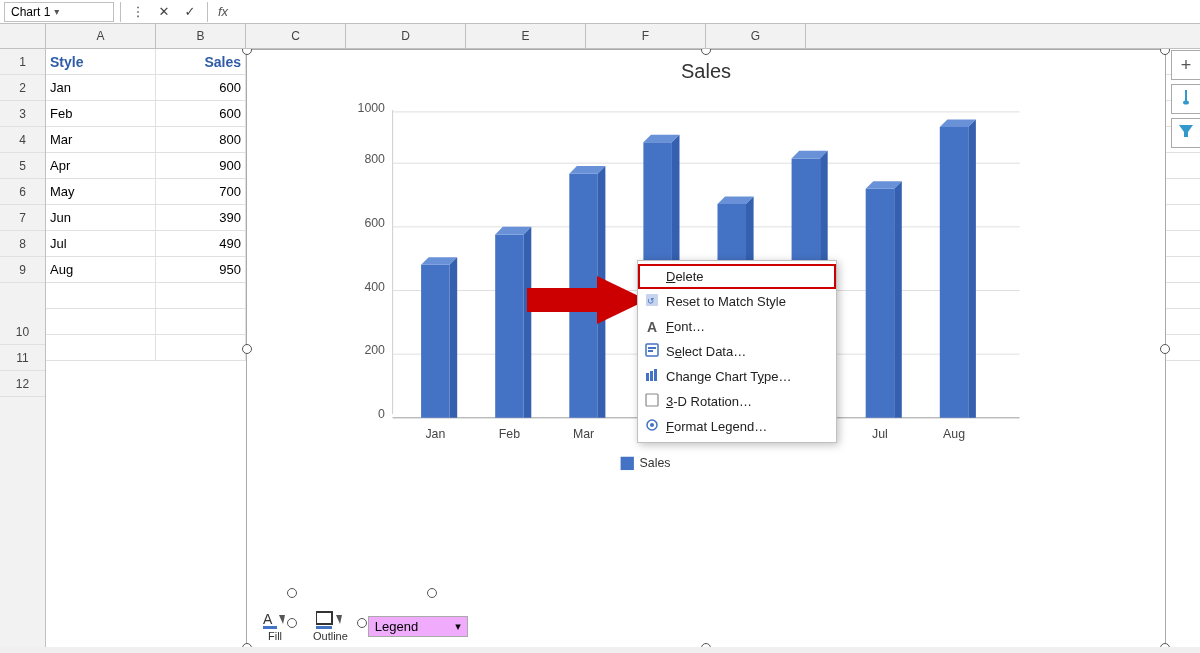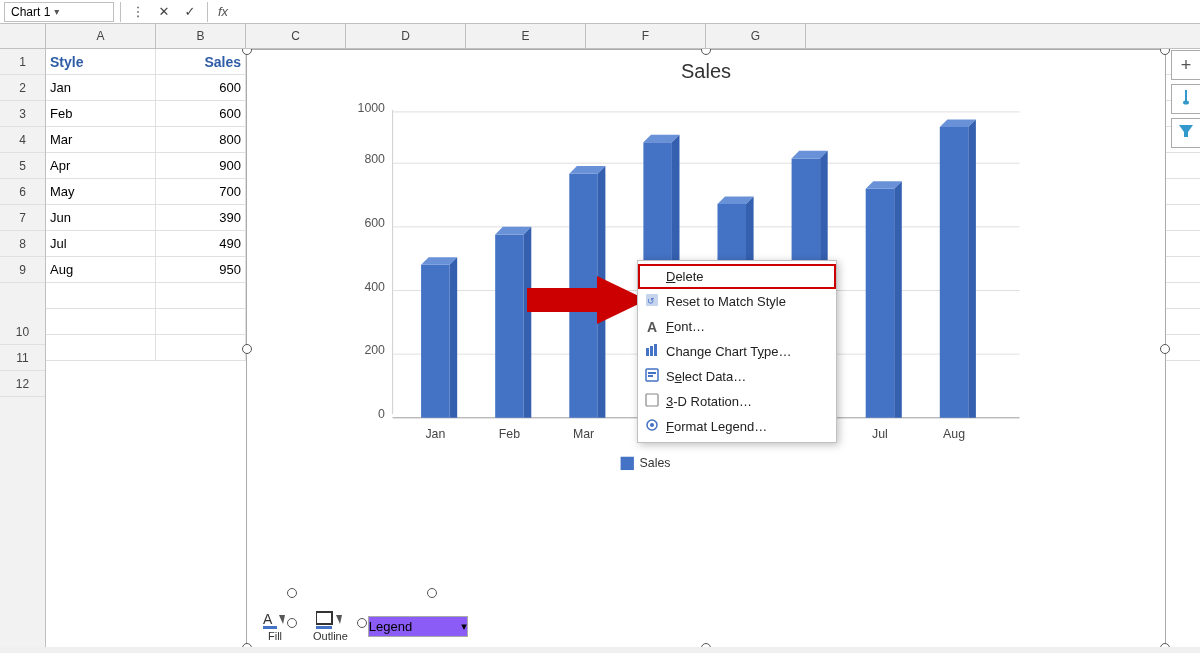--- a/index.html
+++ b/index.html
@@ -238,23 +238,23 @@
       align-items: center;
       font-size: 11px;
       color: #333;
       cursor: pointer;
       padding: 2px 6px;
     }
 
     .legend-dropdown {
       display: flex;
       align-items: center;
-      background: #8b5cf6;
+      background: #f0abfc;
       border: 1px solid #aaa;
-      padding: 2px 0;
+      padding: 2px 6px;
       font-size: 13px;
       cursor: pointer;
       min-width: 100px;
       justify-content: space-between;
     }
 
     
     .handle {
       position: absolute;
       width: 10px;
@@ -517,36 +517,36 @@
               </span>
               <span>Reset to Match Style</span>
             </div>
             <div class="context-menu-item">
               <span class="menu-icon" style="font-weight:bold;font-size:14px;">A</span>
               <span><span class="menu-underline">F</span>ont…</span>
             </div>
             <div class="context-menu-item">
               <span class="menu-icon">
                 <svg width="14" height="14" viewBox="0 0 14 14">
+                  <rect x="1" y="1" width="12" height="12" rx="1" fill="none" stroke="#4472C4" stroke-width="1.5"></rect>
+                  <rect x="3" y="4" width="8" height="2" fill="#4472C4"></rect>
+                  <rect x="3" y="7" width="5" height="2" fill="#4472C4"></rect>
+                </svg>
+              </span>
+              <span>S<span class="menu-underline">e</span>lect Data…</span>
+            </div>
+            <div class="context-menu-item">
+              <span class="menu-icon">
+                <svg width="14" height="14" viewBox="0 0 14 14">
                   <rect x="1" y="5" width="3" height="8" fill="#4472C4"></rect>
                   <rect x="5" y="3" width="3" height="10" fill="#4472C4"></rect>
                   <rect x="9" y="1" width="3" height="12" fill="#4472C4"></rect>
                 </svg>
               </span>
               <span>Change Chart T<span class="menu-underline">y</span>pe…</span>
-            </div>
-            <div class="context-menu-item">
-              <span class="menu-icon">
-                <svg width="14" height="14" viewBox="0 0 14 14">
-                  <rect x="1" y="1" width="12" height="12" rx="1" fill="none" stroke="#4472C4" stroke-width="1.5"></rect>
-                  <rect x="3" y="4" width="8" height="2" fill="#4472C4"></rect>
-                  <rect x="3" y="7" width="5" height="2" fill="#4472C4"></rect>
-                </svg>
-              </span>
-              <span>S<span class="menu-underline">e</span>lect Data…</span>
             </div>
             <div class="context-menu-item">
               <span class="menu-icon">
                 <svg width="14" height="14" viewBox="0 0 14 14">
                   <rect x="1" y="1" width="12" height="12" rx="1" fill="none" stroke="#888" stroke-width="1.2"></rect>
                 </svg>
               </span>
               <span><span class="menu-underline">3</span>-D Rotation…</span>
             </div>
             <div class="context-menu-item">

